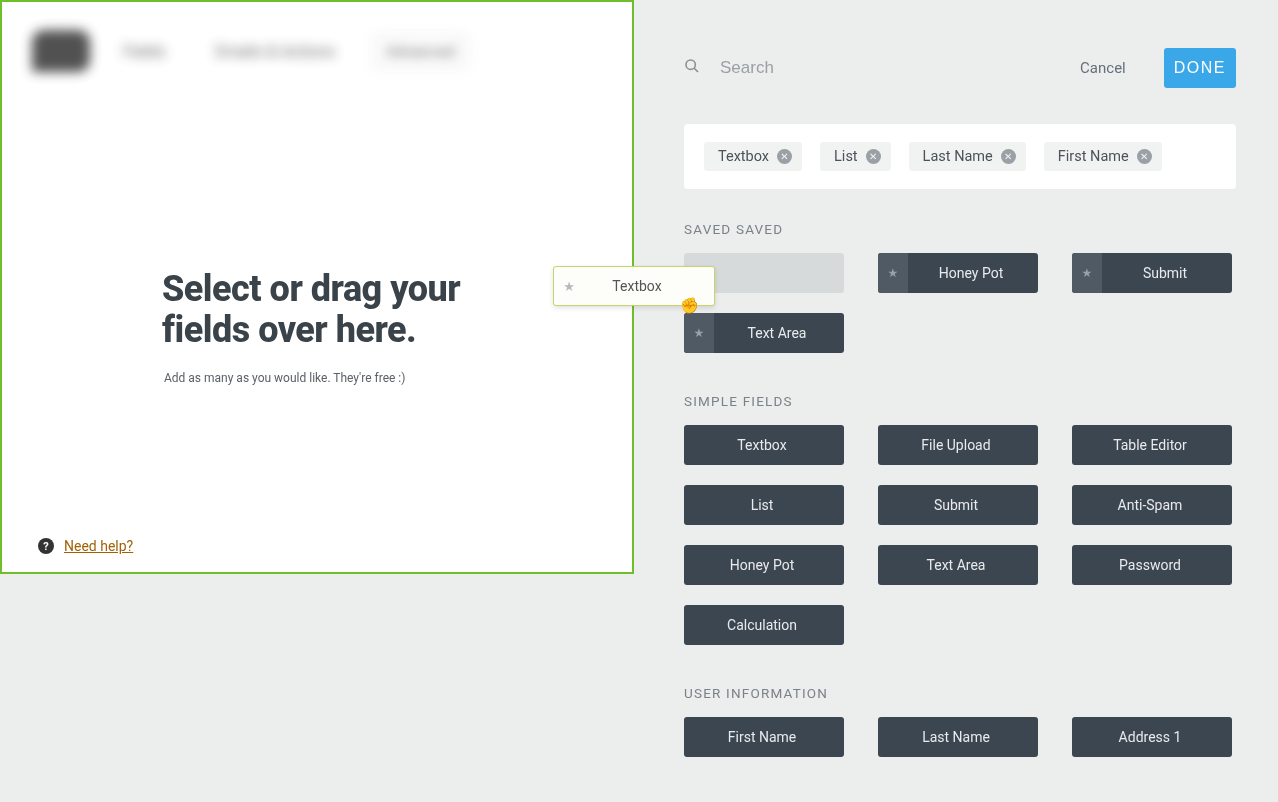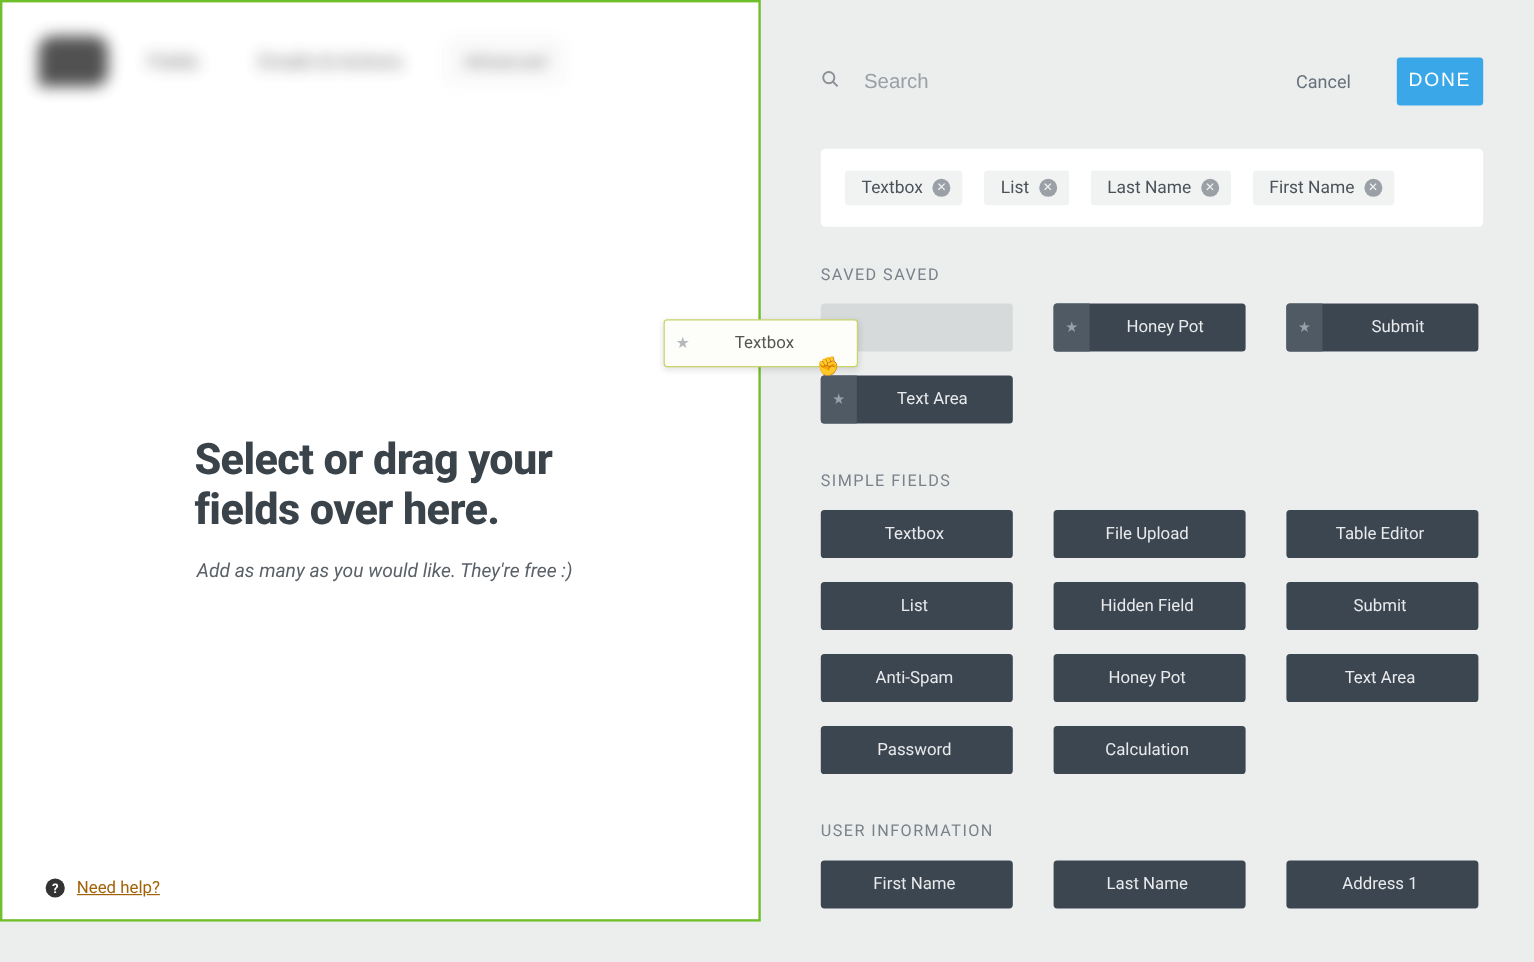--- a/index.html
+++ b/index.html
@@ -13,21 +13,21 @@
     color: #424b54;
   }
   .app {
     display: flex;
     width: 100%;
     height: 100%;
   }
   
   .left-panel {
     width: 634px;
-    height: 768px;
+    height: 574px;
     background: #fff;
     border: 2px solid #6fbf2b;
     box-sizing: border-box;
     position: relative;
     display: flex;
     flex-direction: column;
   }
   .left-header {
     display: flex;
     align-items: center;
@@ -67,24 +67,23 @@
   .drop-title {
     font-size: 36px;
     font-weight: 800;
     color: #3a434a;
     margin: 0 0 8px 120px;
     max-width: 320px;
     line-height: 1.15;
     letter-spacing: -0.5px;
   }
   .drop-sub {
-    font-size: 16px;
+    font-size: 12px;
     color: #5b6168;
     margin: 12px 0 0 122px;
-    font-style: italic;
   }
   .help-row {
     position: absolute;
     left: 36px;
     bottom: 18px;
     display: flex;
     align-items: center;
     gap: 10px;
     font-size: 14px;
   }
@@ -359,23 +358,20 @@
           <div class="field-item no-star">
             <span class="fi-label">File Upload</span>
           </div>
           <div class="field-item no-star">
             <span class="fi-label">Table Editor</span>
           </div>
           <div class="field-item no-star">
             <span class="fi-label">List</span>
           </div>
           <div class="field-item no-star">
-            <span class="fi-label">Hidden Field</span>
-          </div>
-          <div class="field-item no-star">
             <span class="fi-label">Submit</span>
           </div>
           <div class="field-item no-star">
             <span class="fi-label">Anti-Spam</span>
           </div>
           <div class="field-item no-star">
             <span class="fi-label">Honey Pot</span>
           </div>
           <div class="field-item no-star">
             <span class="fi-label">Text Area</span>

